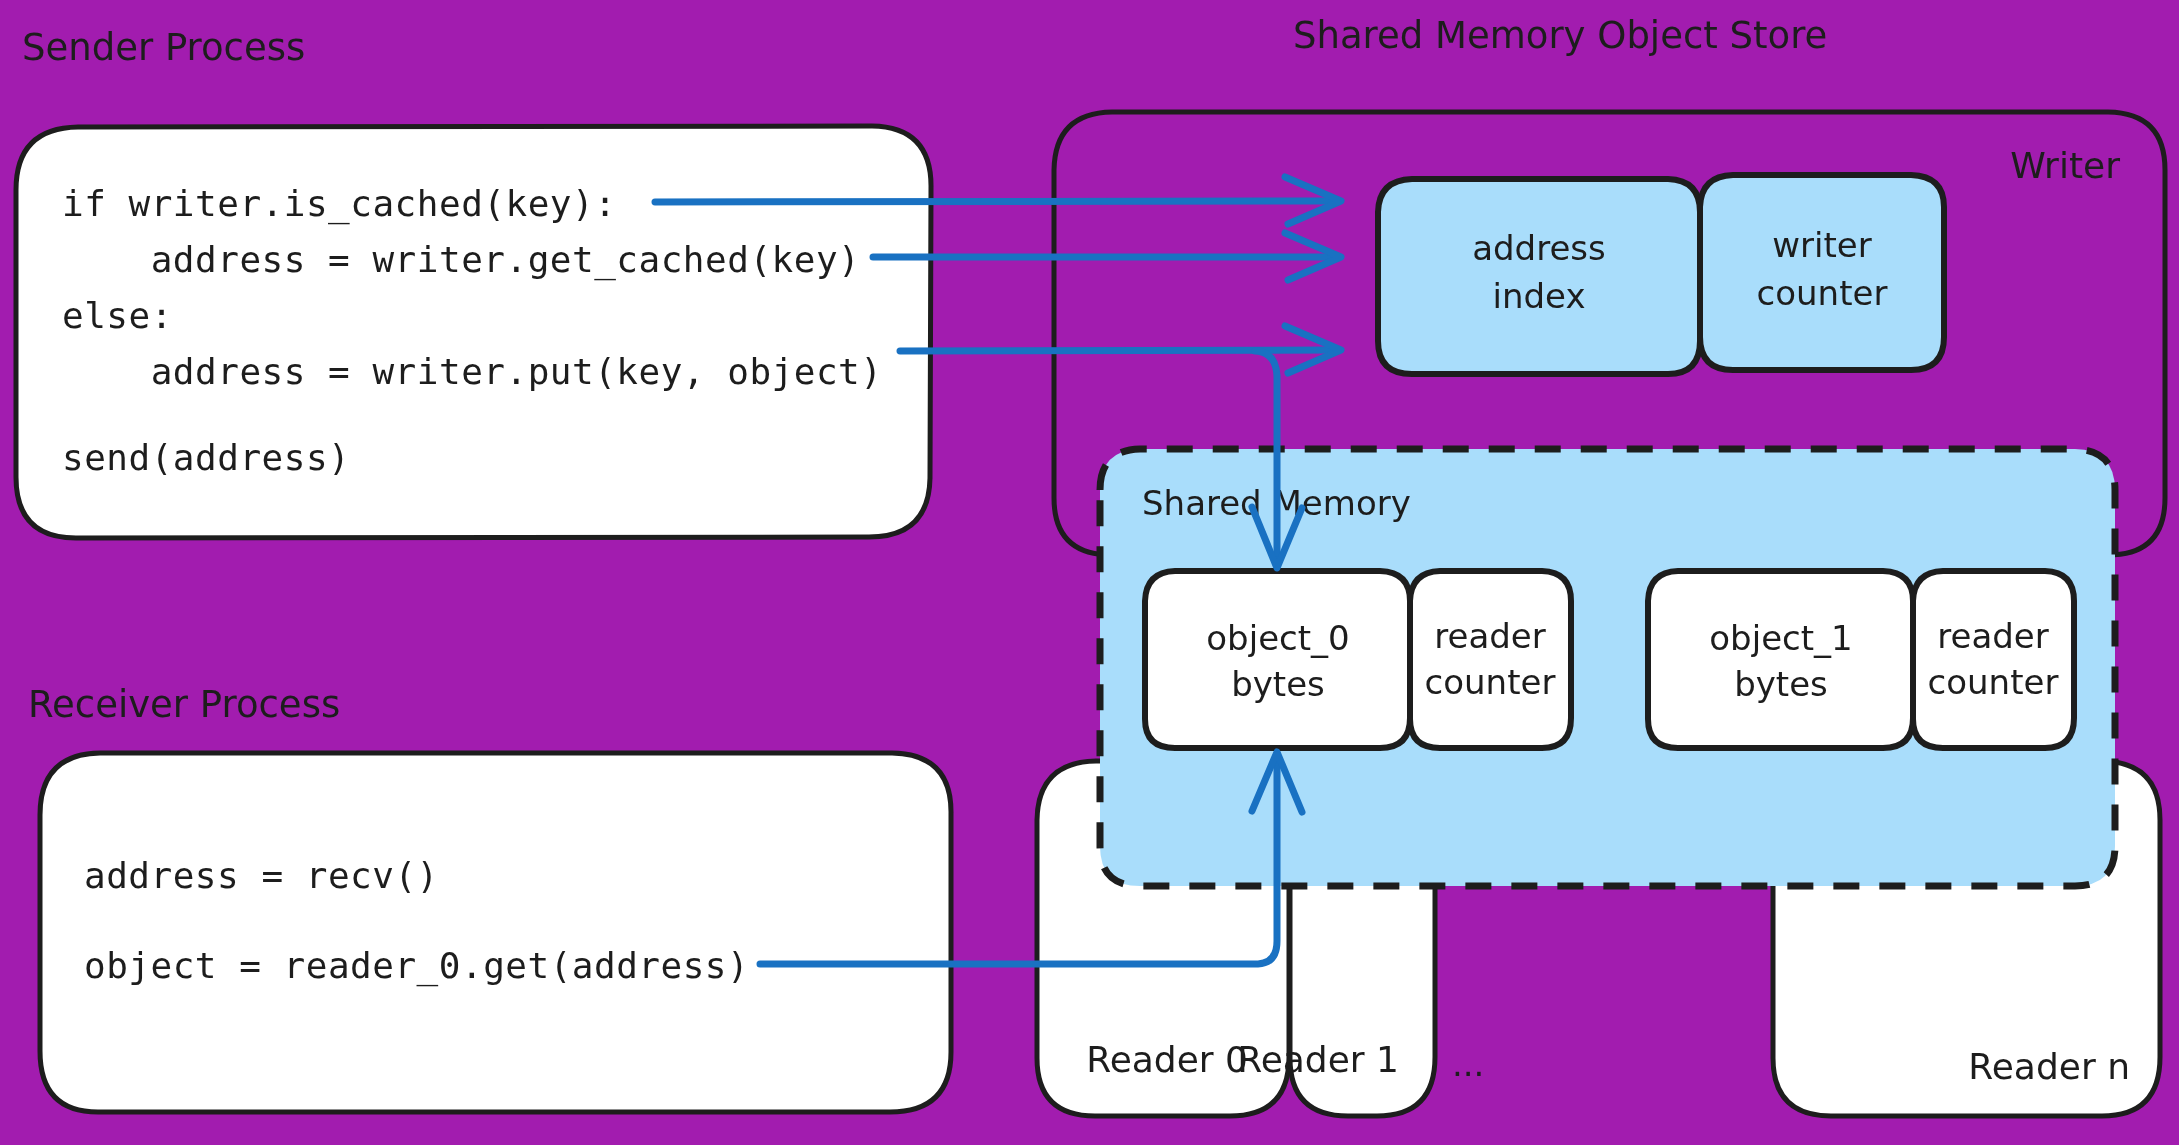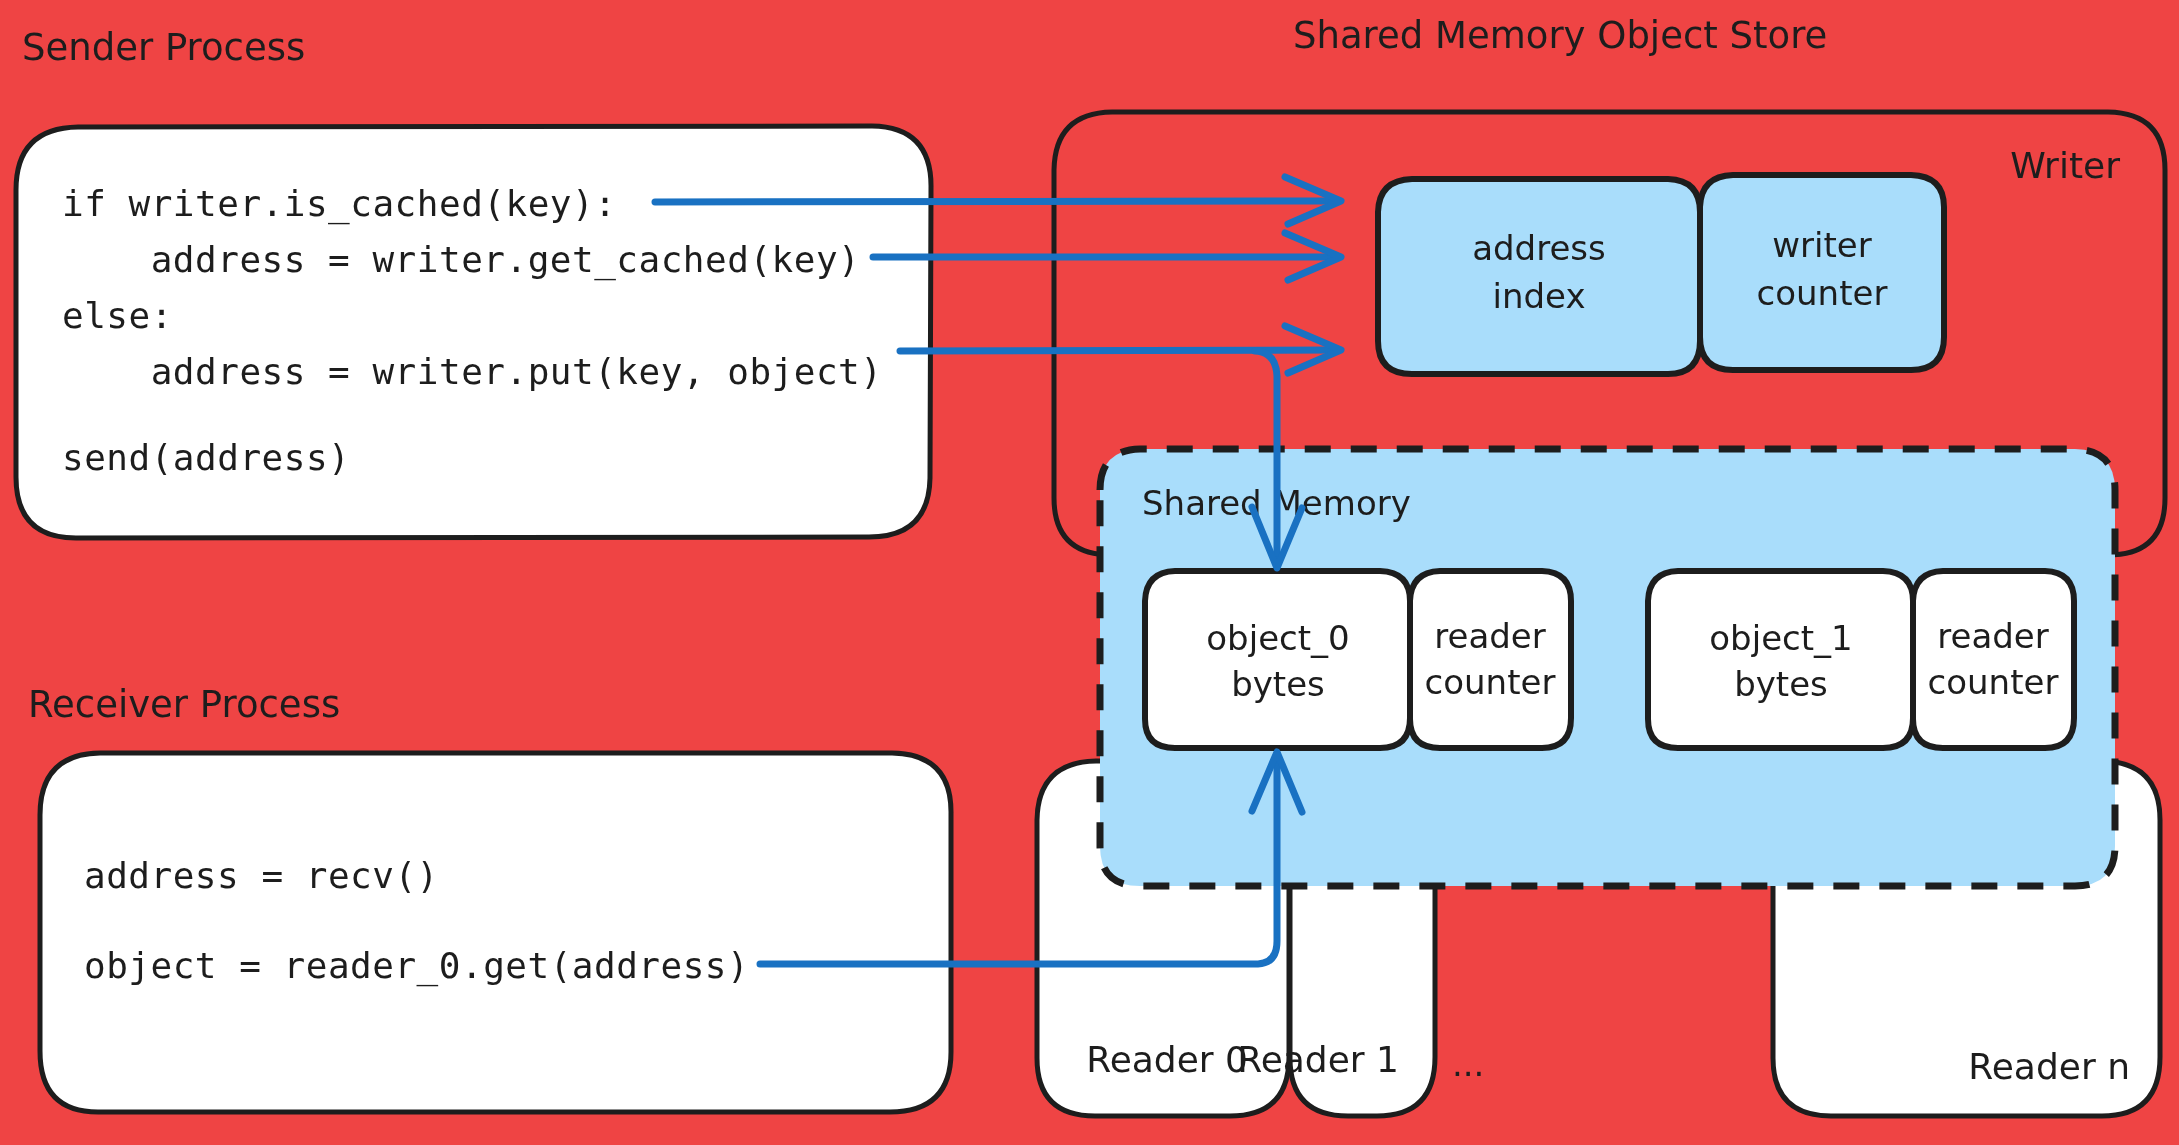--- a/index.html
+++ b/index.html
@@ -7,21 +7,21 @@
     padding: 0;
     background: #ffffff;
   }
   body {
     font-family: "DejaVu Sans", sans-serif;
   }
   #stage {
     position: relative;
     width: 2179px;
     height: 1145px;
-    background: #ef4444;
+    background: #a21caf;
     overflow: hidden;
   }
   #diagram-svg {
     position: absolute;
     left: 0;
     top: 0;
     width: 2179px;
     height: 1145px;
   }
   .hand-label {

